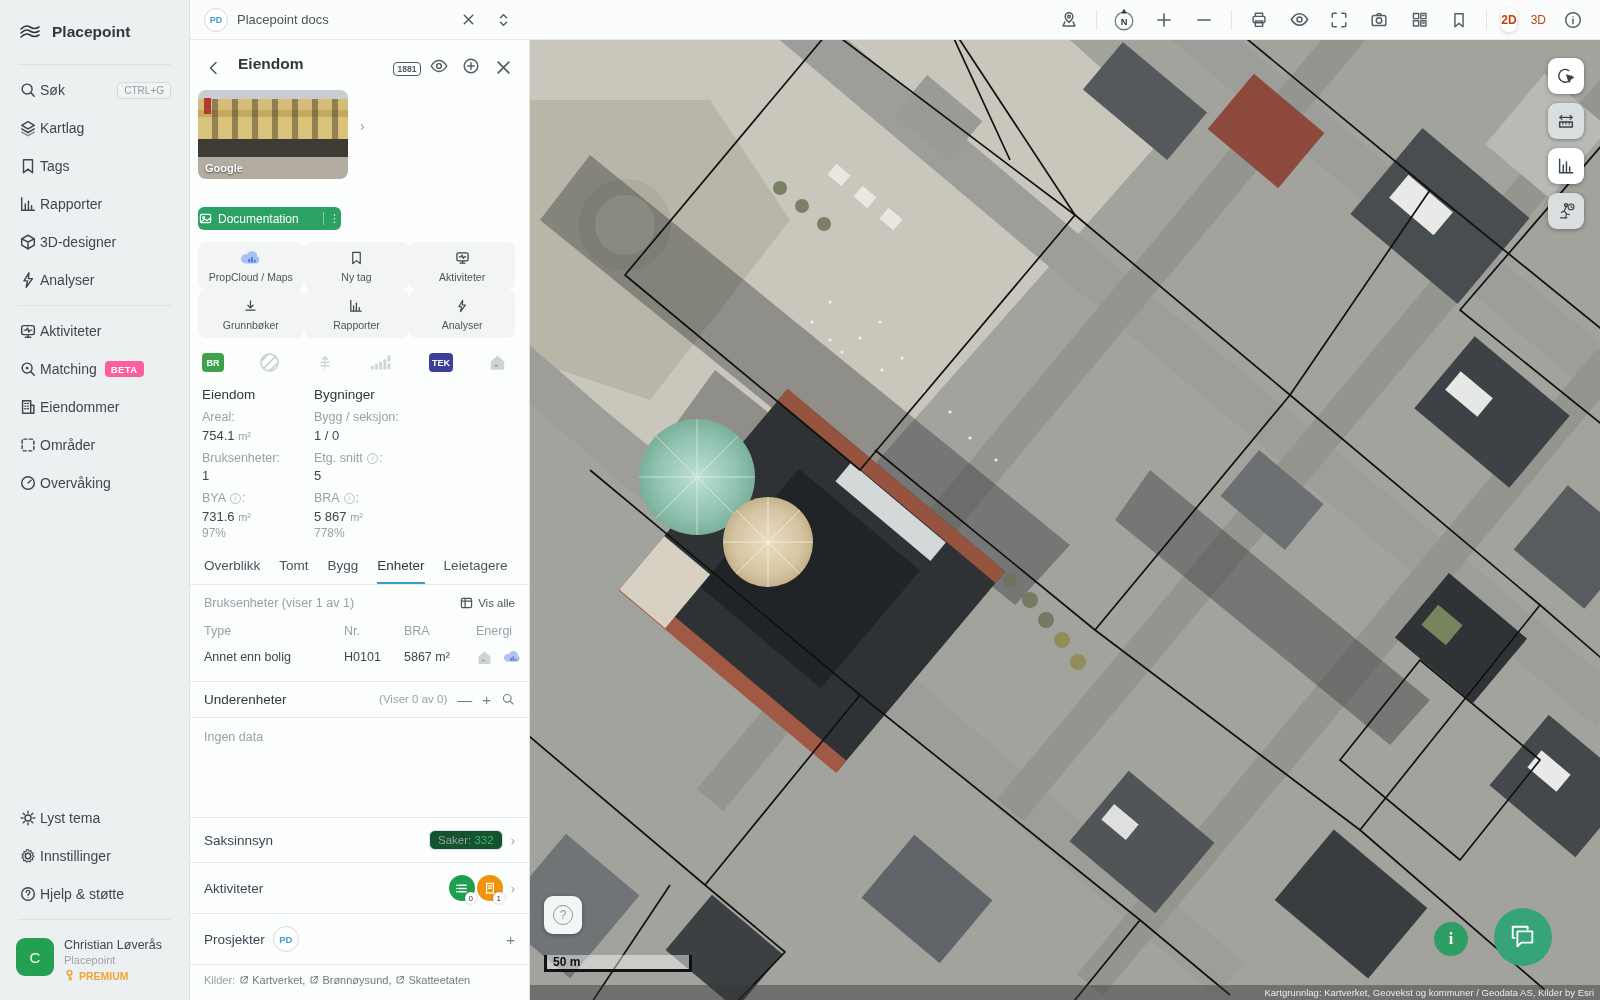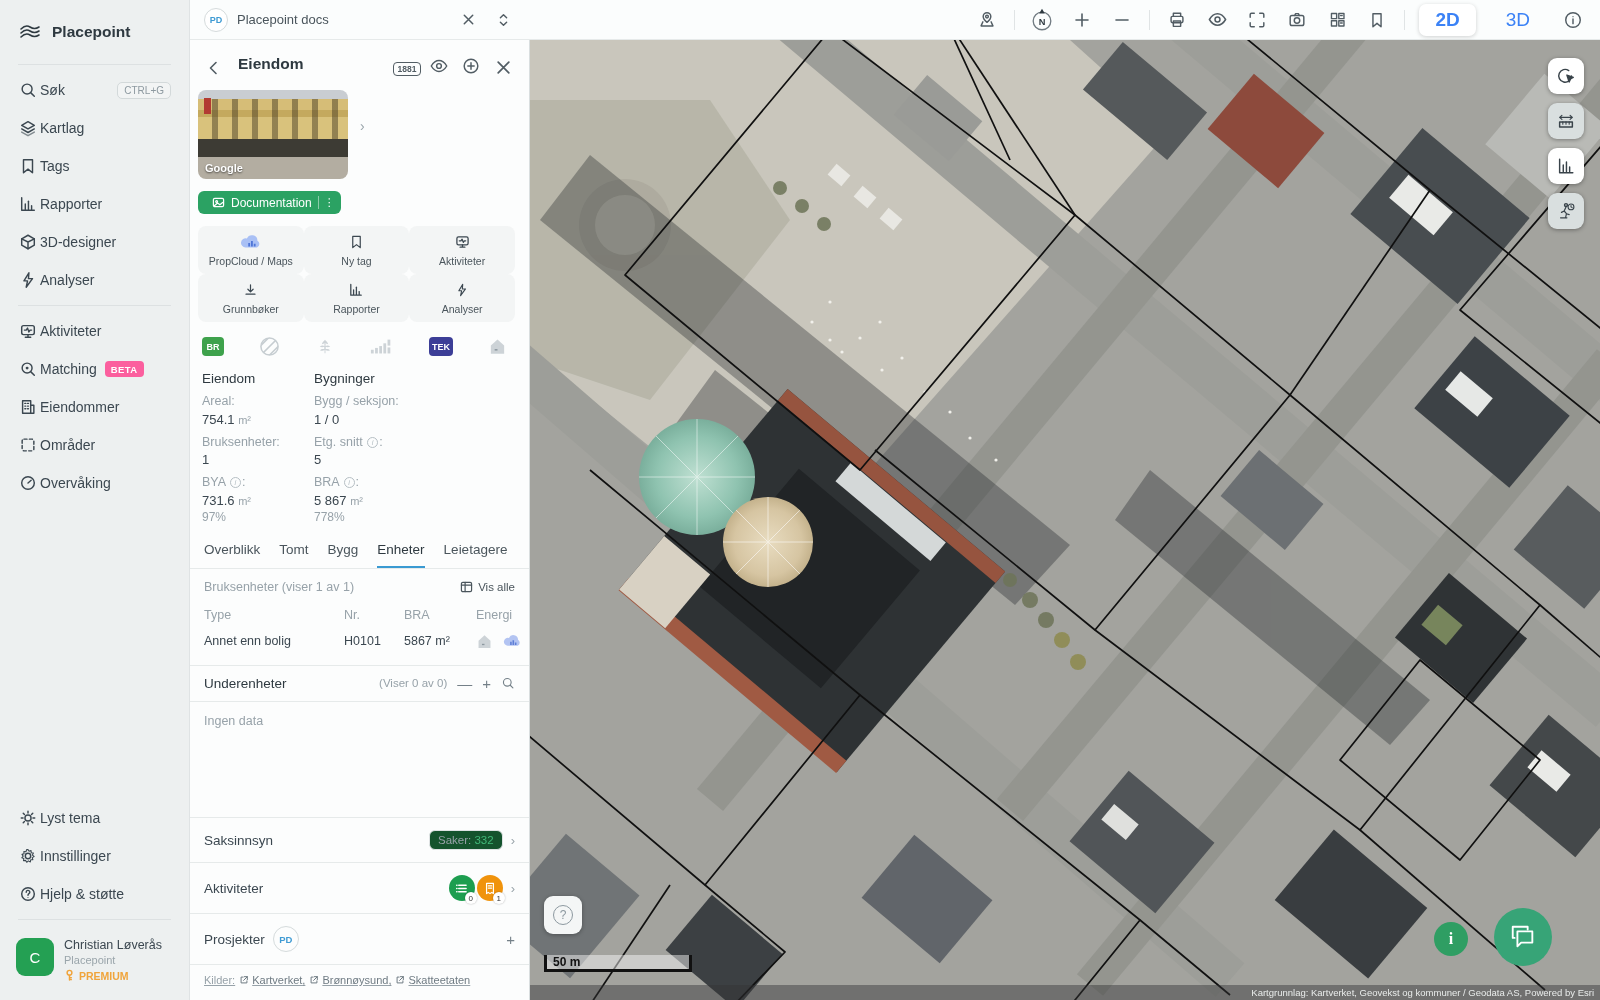--- a/index.html
+++ b/index.html
@@ -27,21 +27,21 @@
   
   .topbar { position:absolute; left:190px; top:0; width:1410px; height:40px; background:#fbfdfd;
     border-bottom:1px solid #e6eaea; display:flex; align-items:center; }
   .doc-chip { display:flex; align-items:center; gap:9px; padding:0 14px; width:340px; }
   .pd-circle { width:24px; height:24px; border-radius:50%; border:1px solid #d5dbdc; color:#3f9bd4;
     font-size:9px; font-weight:bold; display:flex; align-items:center; justify-content:center; background:#fff; }
   .doc-chip .doc-label { font-size:13px; color:#4a555c; flex:1; }
   .tb-ico { width:26px; height:26px; display:flex; align-items:center; justify-content:center; color:#525d64; cursor:pointer; }
   .tb-group { display:flex; align-items:center; gap:14px; margin-left:auto; padding-right:14px; }
   .tb-sep { width:1px; height:20px; background:#e0e4e5; }
-  .dim-btn { font-size:19px; color:#3b82f6; padding:5px 16px; border-radius:7px; cursor:pointer; }
+  .dim-btn { font-size:12px; color:#c2410c; padding:5px 0; border-radius:7px; cursor:pointer; }
   .dim-btn.active { background:#fff; box-shadow:0 1px 4px rgba(0,0,0,.18); font-weight:bold; }
 
   
   .panel { position:absolute; left:190px; top:40px; width:340px; height:960px; background:#fcfdfd;
     border-right:1px solid #d9dedf; display:flex; flex-direction:column; overflow:hidden; }
   .panel-header { display:flex; align-items:center; padding:12px 14px 10px 12px; gap:8px; }
   .panel-title { font-size:15.5px; font-weight:bold; color:#2e3940; margin-left:4px; flex:1; }
   .ph-ico { width:24px; height:24px; display:flex; align-items:flex-end; justify-content:center; color:#525d64; cursor:pointer; }
   .badge-1881 { font-size:8.5px; font-weight:bold; border:1.4px solid #525d64; border-radius:4px; padding:1px 4px; position:relative; color:#525d64; }
 
@@ -52,22 +52,22 @@
   }
   .thumb .win { position:absolute; top:10%; left:0; right:0; height:45%;
     background:repeating-linear-gradient(90deg, transparent 0 14px, rgba(60,50,30,.45) 14px 20px); }
   .thumb .flag { position:absolute; left:6px; top:8px; width:7px; height:16px; background:#b23a32; }
   .thumb .credit { position:absolute; left:7px; bottom:5px; color:#fff; font-size:11px; font-weight:bold; text-shadow:0 1px 2px rgba(0,0,0,.6); }
   .prop-text { padding-top:8px; flex:1; }
   .prop-id { font-size:15px; font-weight:bold; color:#2e3940; }
   .prop-addr { font-size:13px; color:#8d99a0; margin-top:6px; line-height:1.4; }
   .prop-chevron { color:#9aa5ab; font-size:14px; margin-top:28px; }
 
-  .doc-btn { margin:2px 14px 10px 8px; width:143px; height:23px; background:#2ba263; border-radius:6px;
-    color:#fff; display:flex; align-items:center; gap:6px; padding:0 14px; cursor:pointer; }
+  .doc-btn { margin:18px 14px 10px 8px; width:143px; height:23px; background:#2ba263; border-radius:6px;
+    color:#fff; display:flex; align-items:center; gap:6px; padding:0 1px; cursor:pointer; }
   .doc-btn .lbl { font-size:12px; flex:1; }
   .doc-btn .dots { border-left:1px solid rgba(255,255,255,.45); padding-left:5px; font-size:11px; letter-spacing:0; }
 
   .action-grid { display:grid; grid-template-columns:repeat(3,1fr); padding:2px 14px 10px 8px; }
   .action-btn { background:#f3f5f5; border-radius:8px; height:48px; display:flex; flex-direction:column;
     align-items:center; justify-content:center; gap:4px; cursor:pointer; }
   .action-btn .albl { font-size:10.5px; color:#4a555c; }
   .action-btn .aico { height:18px; display:flex; align-items:center; color:#3b4750; }
 
   .chipline { display:flex; align-items:center; justify-content:space-between; padding:4px 22px 8px 12px; }
@@ -114,21 +114,21 @@
   .saker-badge b { color:#41b878; font-weight:normal; }
   .chev { color:#9aa5ab; font-size:13px; }
   .act-badge { width:26px; height:26px; border-radius:50%; display:flex; align-items:center; justify-content:center; position:relative; color:#fff; }
   .act-badge.green { background:#1d9e50; }
   .act-badge.orange { background:#f0930c; margin-left:-6px; }
   .act-count { position:absolute; bottom:-3px; right:-2px; background:#fff; border-radius:50%; width:12px; height:12px;
     font-size:8px; color:#333; display:flex; align-items:center; justify-content:center; box-shadow:0 0 2px rgba(0,0,0,.3); }
   .pd-chip { width:26px; height:26px; border-radius:50%; border:1px solid #d5dbdc; color:#3f9bd4; font-size:9.5px; font-weight:bold;
     display:flex; align-items:center; justify-content:center; }
   .plus-ctl { margin-left:auto; color:#748088; font-size:15px; }
-  .sources { border-top:1px solid #e6eaea; font-size:11px; color:#97a2a9; padding:9px 14px 14px 14px; display:flex; gap:4px; flex-wrap:wrap; align-items:center;text-decoration:underline; }
+  .sources { border-top:1px solid #e6eaea; font-size:11px; color:#97a2a9; padding:9px 14px 14px 14px; display:flex; gap:4px; flex-wrap:wrap; align-items:center; }
   .src-item { color:#6d7press980; display:inline-flex; gap:3px; align-items:center; color:#6f7b83; }
 
   
   .map { position:absolute; left:530px; top:40px; width:1070px; height:960px; background:#9a9b97; cursor:grab; }
   .map svg.scene { position:absolute; inset:0; }
   .map-ctls { position:absolute; right:16px; top:18px; display:flex; flex-direction:column; gap:9px; }
   .map-btn { width:36px; height:36px; border-radius:9px; background:#fff; box-shadow:0 1px 4px rgba(0,0,0,.35);
     display:flex; align-items:center; justify-content:center; color:#39434a; cursor:pointer; }
   .map-btn.dim { background:#d9dfdf; }
   .help-btn { position:absolute; left:14px; bottom:66px; width:38px; height:38px; border-radius:9px; background:#f4f6f6;
@@ -879,16 +879,16 @@
     </div>
 
     <div class="fab info">i</div>
     <div class="fab chat">
       <svg width="28" height="28" viewBox="0 0 30 30" class="sico" style="color:#fff; stroke-width:2">
           <path d="M9 9 H25 V21 H13 L9 25 Z"></path>
           <path d="M9 9 V6 H... " opacity="0"></path>
           <path d="M6 16 H4 V4 H20 V7"></path>
         </svg>
     </div>
-    <div class="attribution">Kartgrunnlag: Kartverket, Geovekst og kommuner / Geodata AS, Powered by Esri</div>
+    <div class="attribution">Kartgrunnlag: Kartverket, Geovekst og kommuner / Geodata AS, Kilder by Esri</div>
   </div>
 
 </div>
 
 </body></html>

